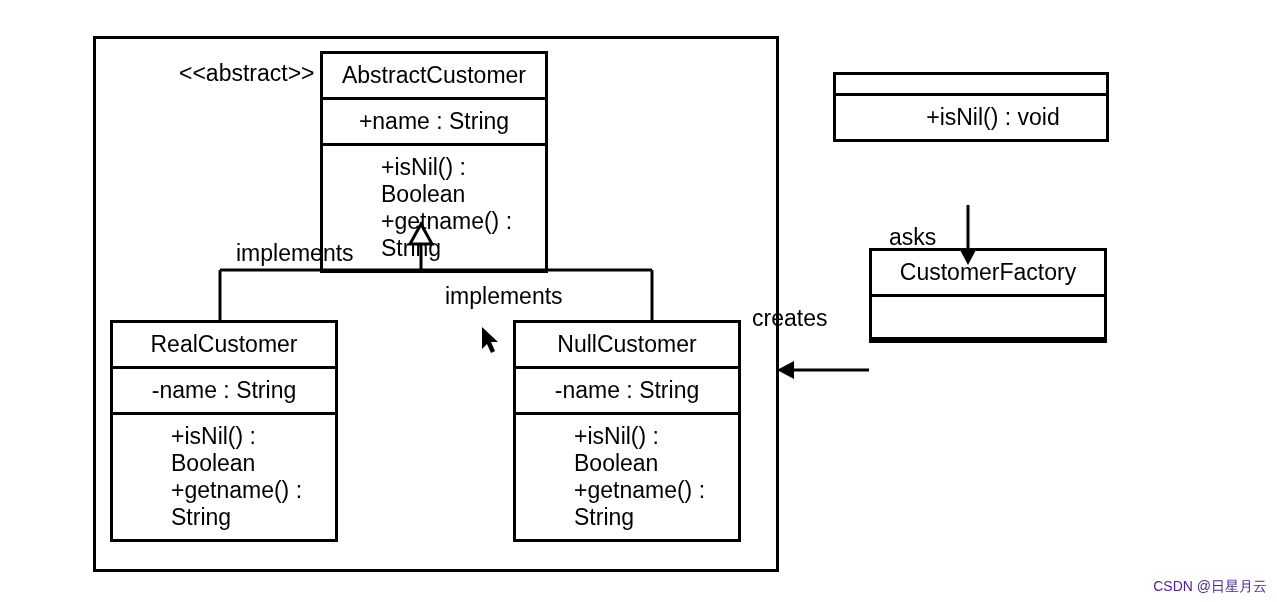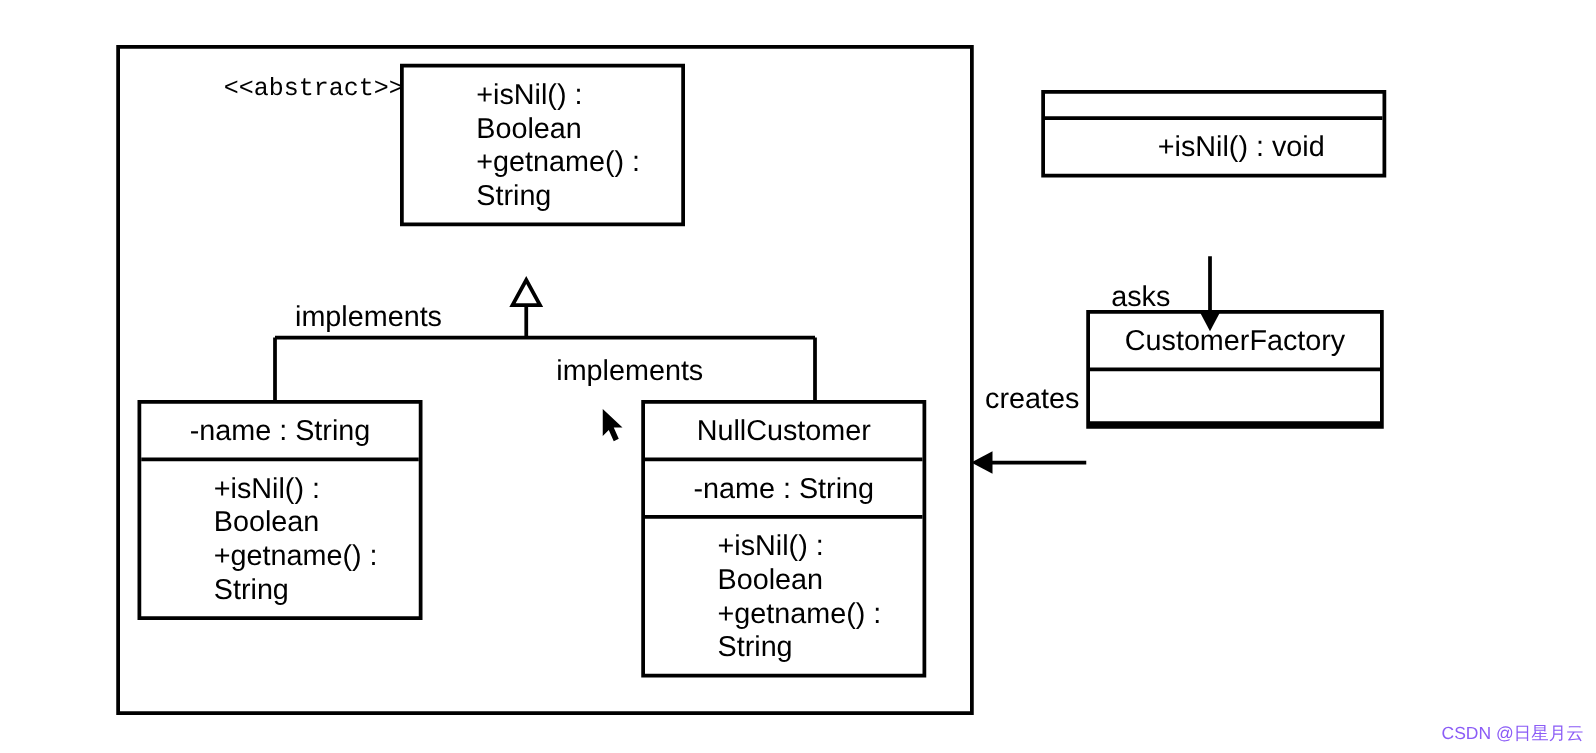--- a/index.html
+++ b/index.html
@@ -32,22 +32,21 @@
     text-align: center;
   }
   .compartment.left { text-align: left; }
   .compartment:last-child { border-bottom: none; margin-left: 44px; }
   .empty-compartment {
     border-bottom: 3px solid #000;
     height: 18px;
   }
   .stereotype {
     position: absolute;
-    font-size: 20px;
-    font-family: Liberation Mono, monospace;
+    font-size: 23px;
   }
   .label {
     position: absolute;
     font-size: 23px;
   }
   svg.connectors {
     position: absolute;
     left: 0; top: 0;
     width: 1277px;
     height: 602px;
@@ -57,39 +56,42 @@
     position: absolute;
     left: 482px;
     top: 327px;
     pointer-events: none;
   }
   .watermark {
     position: absolute;
     right: 10px;
     bottom: 6px;
     font-size: 14px;
-    color: #8b5cf6;
+    color: #4c1d95;
     font-family: sans-serif;
   }
 </style>
 </head>
 <body>
 
 <div class="outer-box"></div>
 
 <div class="stereotype" style="left:179px; top:60px;">&lt;&lt;abstract&gt;&gt;</div>
 
 <div class="uml-class" style="left:320px; top:51px; width:222px;">
+  <div class="compartment">AbstractCustomer</div>
+  <div class="compartment">+name : String</div>
   <div class="compartment left">
     <div>+isNil() : Boolean</div>
     <div>+getname() : String</div>
   </div>
 </div>
 
 <div class="uml-class" style="left:110px; top:320px; width:222px;">
+  <div class="compartment">RealCustomer</div>
   <div class="compartment">-name : String</div>
   <div class="compartment left">
     <div>+isNil() : Boolean</div>
     <div>+getname() : String</div>
   </div>
 </div>
 
 <div class="uml-class" style="left:513px; top:320px; width:222px;">
   <div class="compartment">NullCustomer</div>
   <div class="compartment">-name : String</div>
@@ -105,21 +107,21 @@
 </div>
 
 <div class="uml-class" style="left:869px; top:248px; width:232px;">
   <div class="compartment">CustomerFactory</div>
   <div class="empty-compartment" style="height:40px;"></div>
 </div>
 
 <div class="label" style="left:236px; top:240px;">implements</div>
 <div class="label" style="left:445px; top:283px;">implements</div>
 <div class="label" style="left:889px; top:224px;">asks</div>
-<div class="label" style="left:788px; top:305px;">creates</div>
+<div class="label" style="left:752px; top:305px;">creates</div>
 
 <svg class="connectors">
 
   <polygon points="421,224 410,244 432,244" fill="#fff" stroke="#000" stroke-width="3"></polygon>
   <line x1="421" y1="244" x2="421" y2="270" stroke="#000" stroke-width="3"></line>
 
   <line x1="220" y1="270" x2="652" y2="270" stroke="#000" stroke-width="3"></line>
 
   <line x1="220" y1="270" x2="220" y2="320" stroke="#000" stroke-width="3"></line>
 

